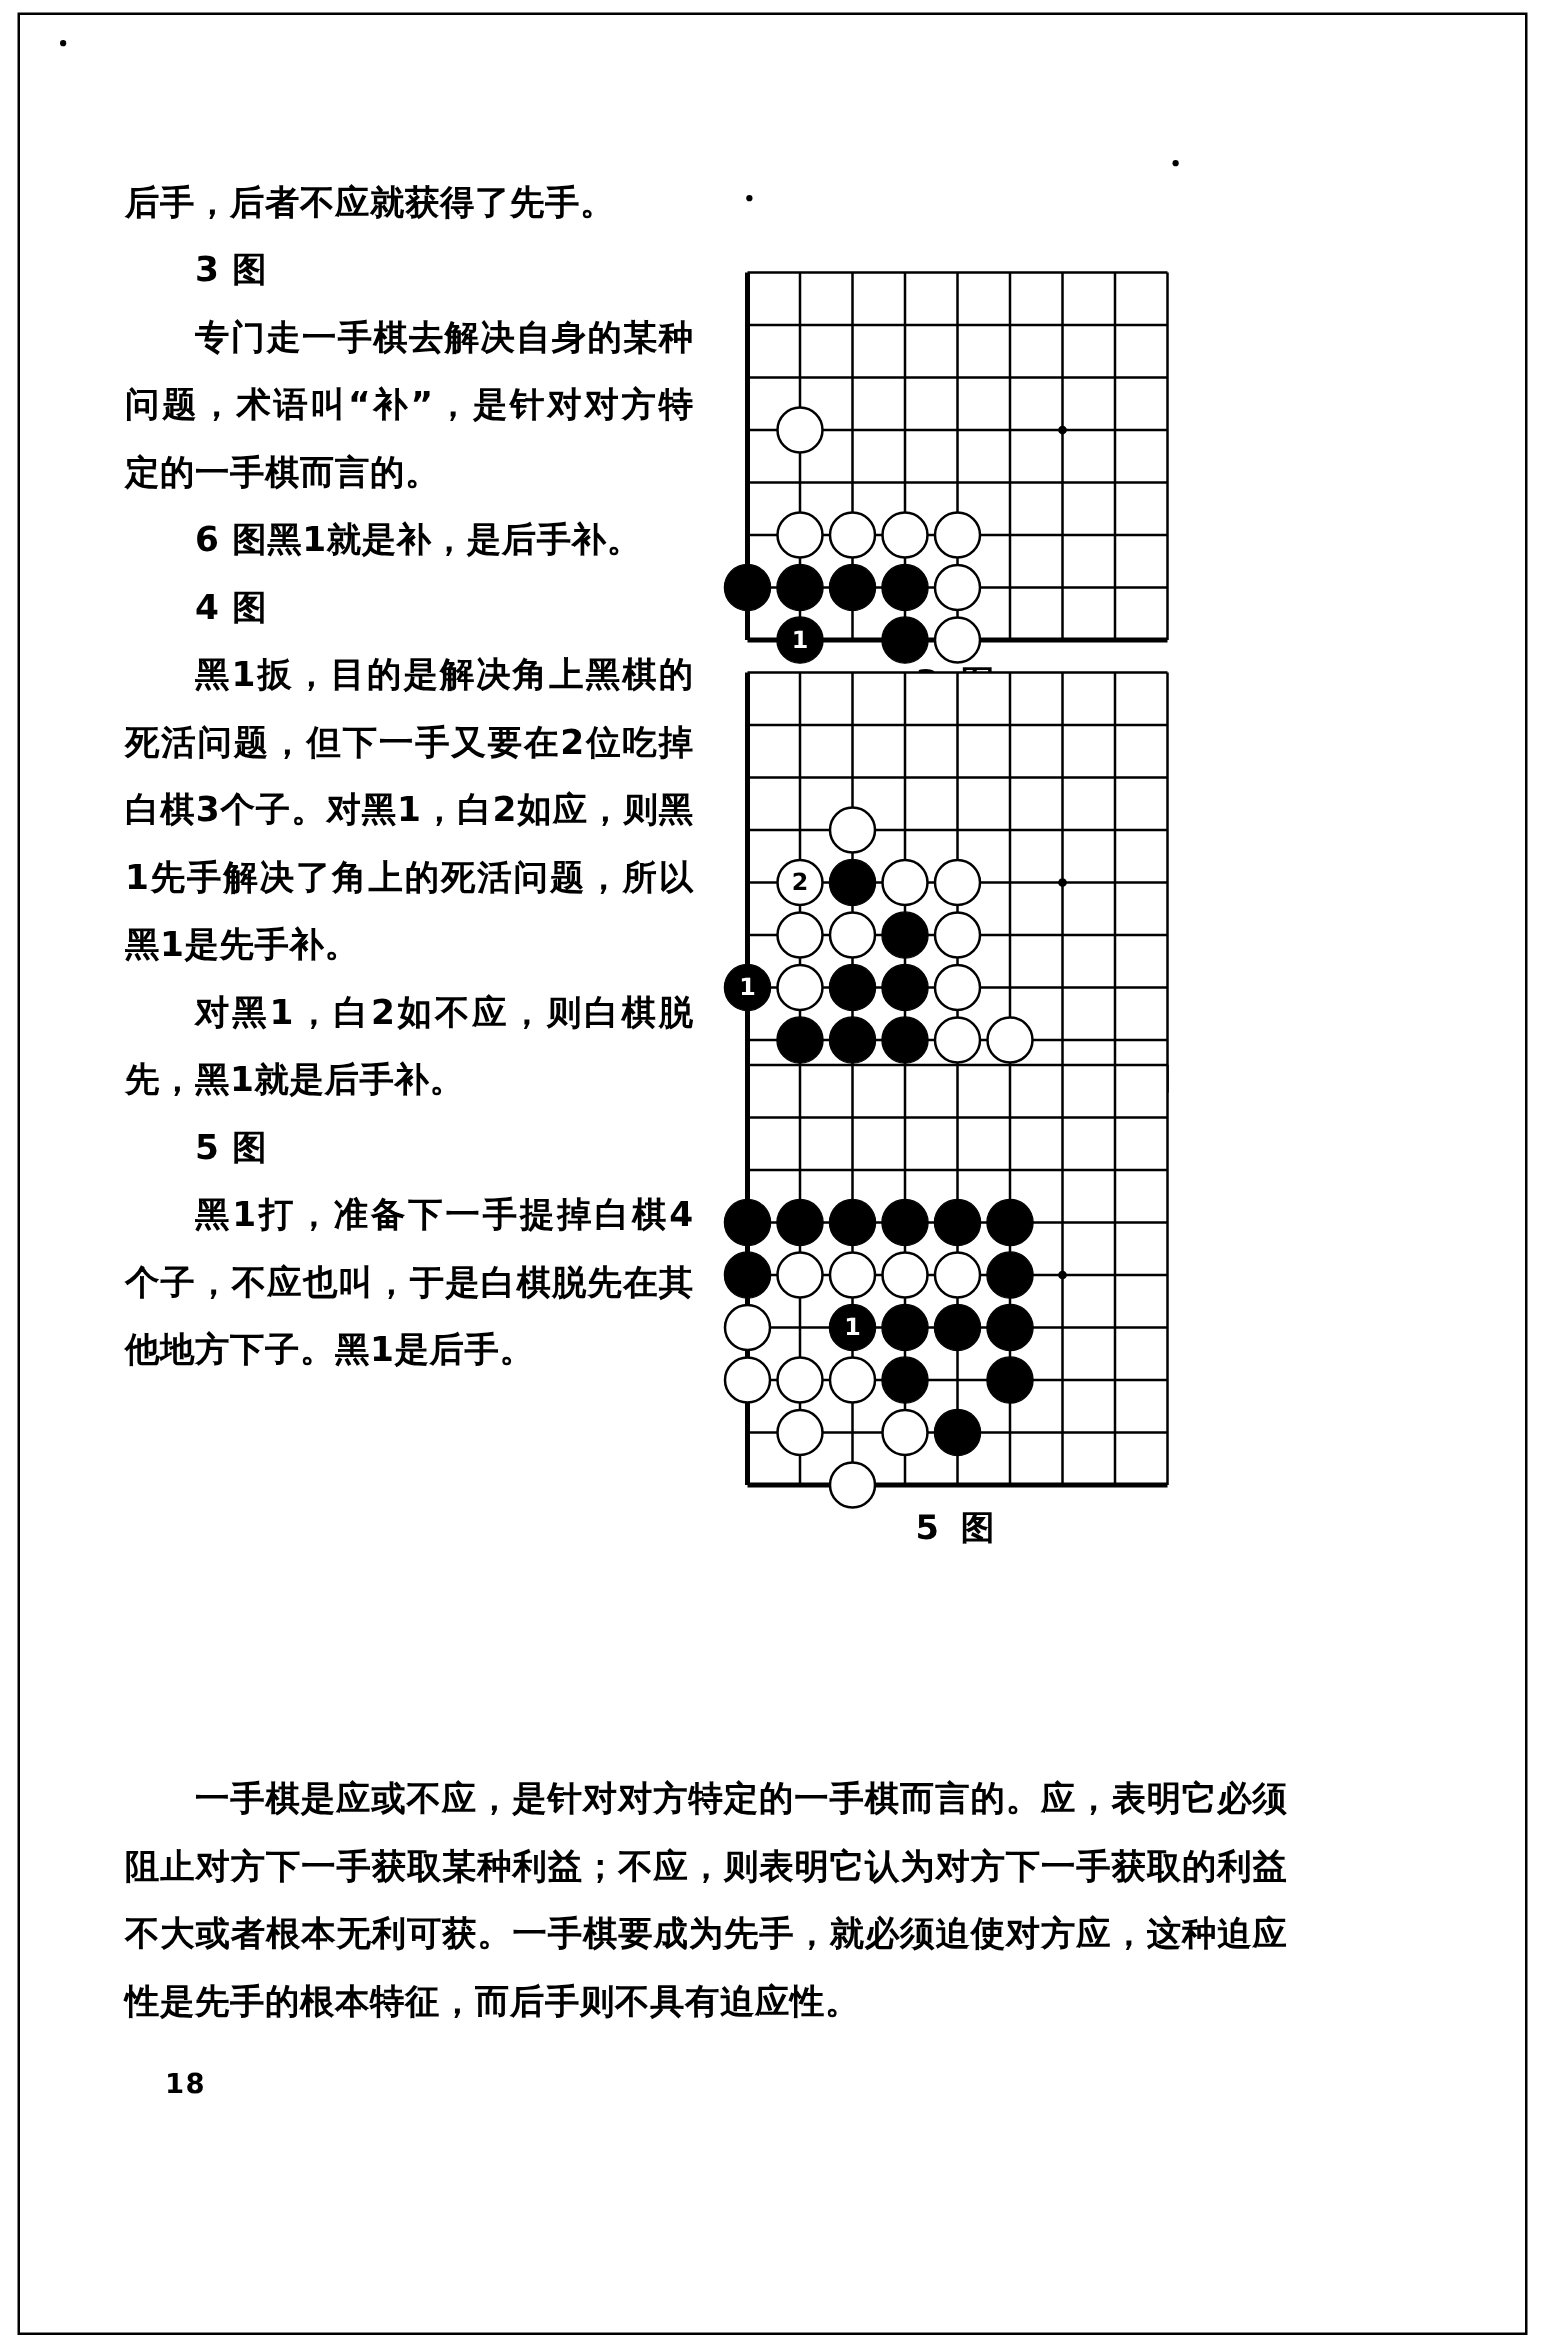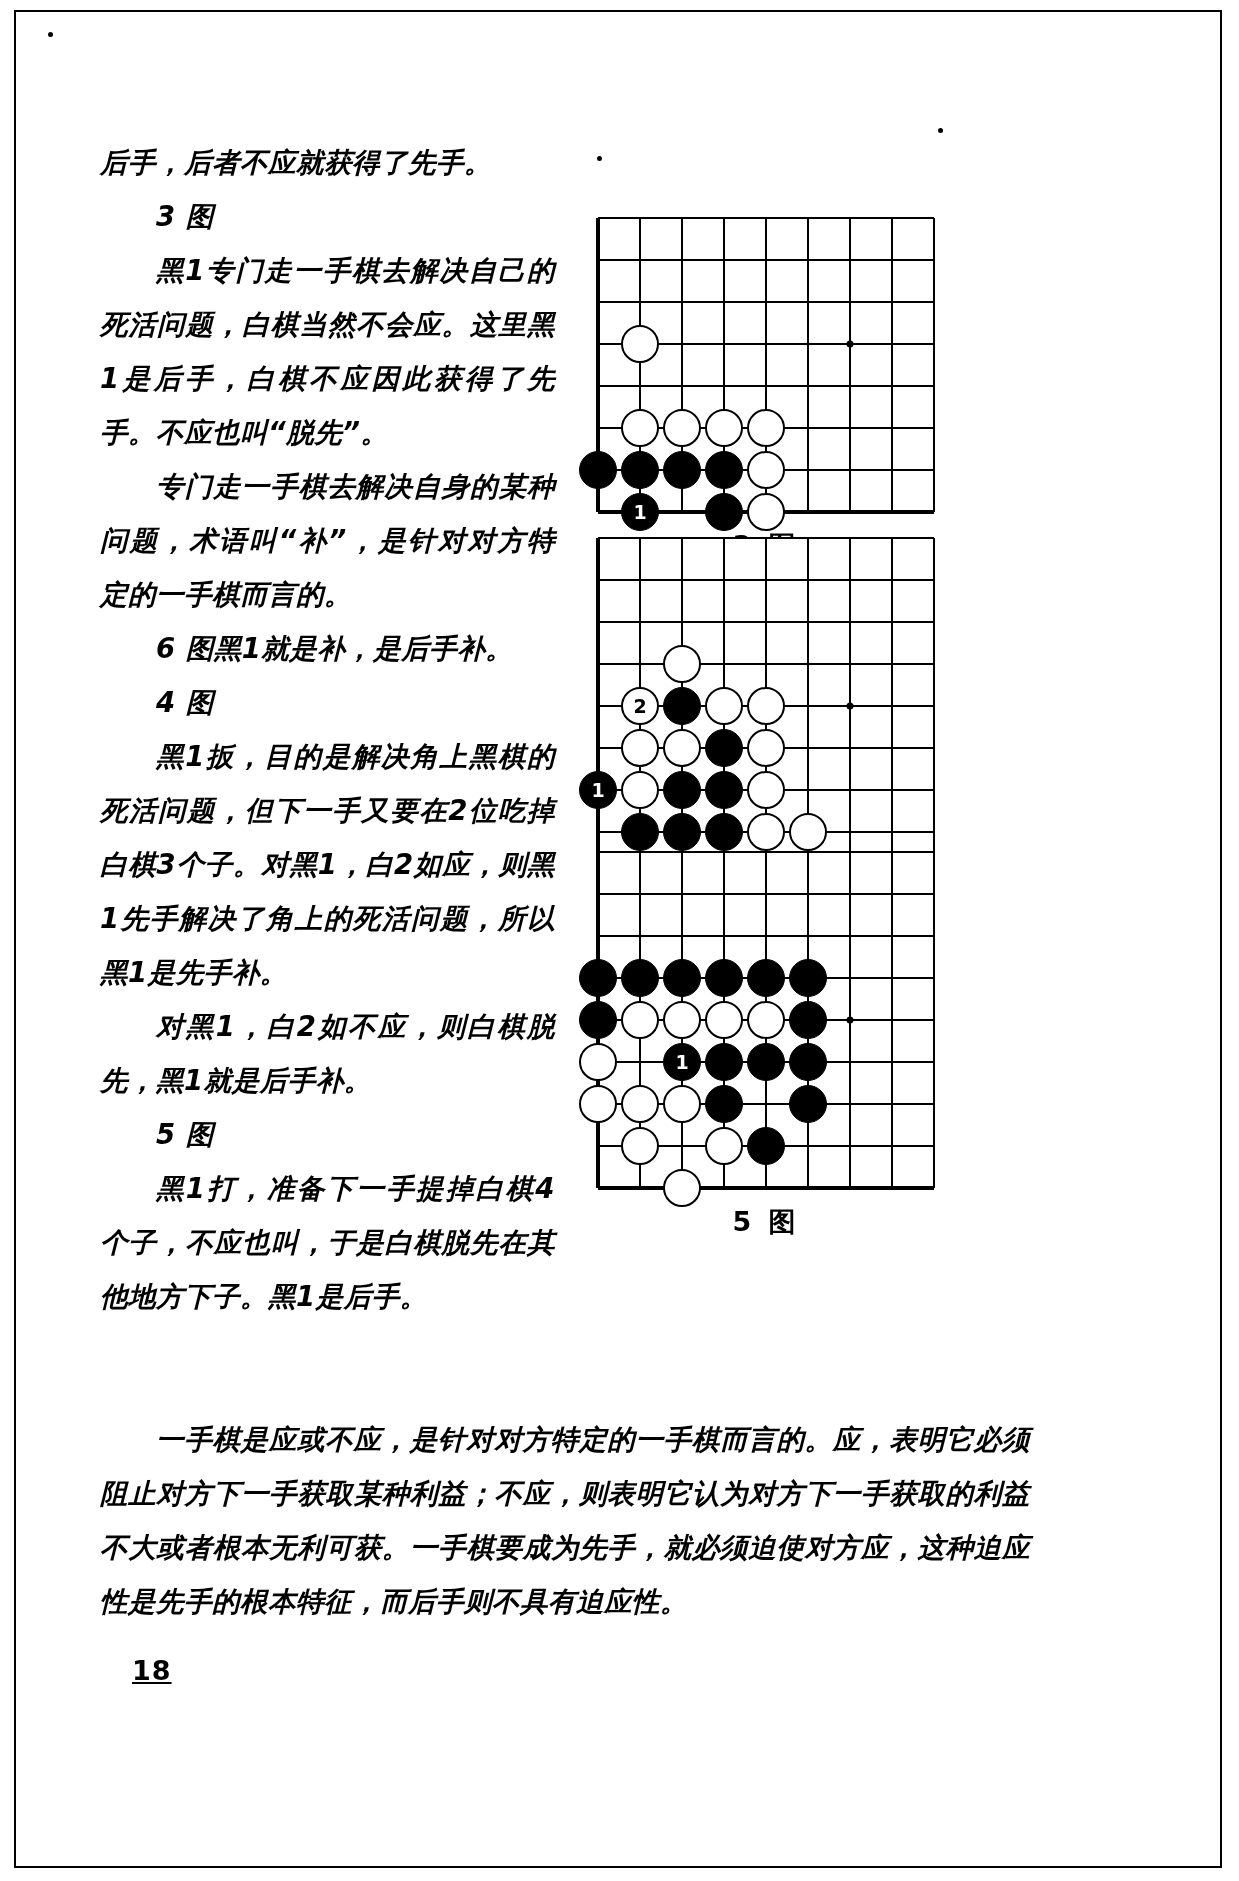--- a/index.html
+++ b/index.html
@@ -21,33 +21,32 @@
     position:absolute;left:100px;top:135px;width:455px;
   }
   .para{
     font-size:27.5px;
     line-height:54px;
     letter-spacing:0.5px;
     font-weight:700;
     text-align:justify;
     margin:0;
     white-space:pre-wrap;
-    font-style:italic;
   }
   .para.indent{text-indent:56px;}
 
   
   #bottom-block{
     position:absolute;left:100px;top:1412px;width:930px;
   }
   #bottom-block .para{font-size:27.5px;line-height:54px;}
 
   #page-number{
     position:absolute;left:132px;top:1655px;
-    font-size:27px;font-weight:700;letter-spacing:1px;text-decoration:underline;
+    font-size:22px;font-weight:700;letter-spacing:1px;
   }
 
   
   .diagram-wrap{position:absolute;}
   .goban{position:relative;background:#fff;}
   .gline{position:absolute;background:#000;}
   .edge-h{height:4px;}
   .edge-v{width:4px;}
   .inner-h{height:2px;}
   .inner-v{width:2px;}
@@ -78,21 +77,20 @@
 
 <div id="page-frame"></div>
 
 <div class="speck" style="left:48px;top:32px;width:5px;height:5px;"></div>
 <div class="speck" style="left:938px;top:128px;width:5px;height:5px;"></div>
 <div class="speck" style="left:597px;top:156px;width:5px;height:5px;"></div>
 
 <div id="text-column">
     <p class="para">后手，后者不应就获得了先手。</p>
     <p class="para indent">3 图</p>
-    <p class="para indent">黑1专门走一手棋去解决自己的死活问题，白棋当然不会应。这里黑1是后手，白棋不应因此获得了先手。不应也叫“脱先”。</p>
     <p class="para indent">专门走一手棋去解决自身的某种问题，术语叫“补”，是针对对方特定的一手棋而言的。</p>
     <p class="para indent">6 图黑1就是补，是后手补。</p>
     <p class="para indent">4 图</p>
     <p class="para indent">黑1扳，目的是解决角上黑棋的死活问题，但下一手又要在2位吃掉白棋3个子。对黑1，白2如应，则黑1先手解决了角上的死活问题，所以黑1是先手补。</p>
     <p class="para indent">对黑1，白2如不应，则白棋脱先，黑1就是后手补。</p>
     <p class="para indent">5 图</p>
     <p class="para indent">黑1打，准备下一手提掉白棋4个子，不应也叫，于是白棋脱先在其他地方下子。黑1是后手。</p>
   </div>
 
 <div id="bottom-block">

